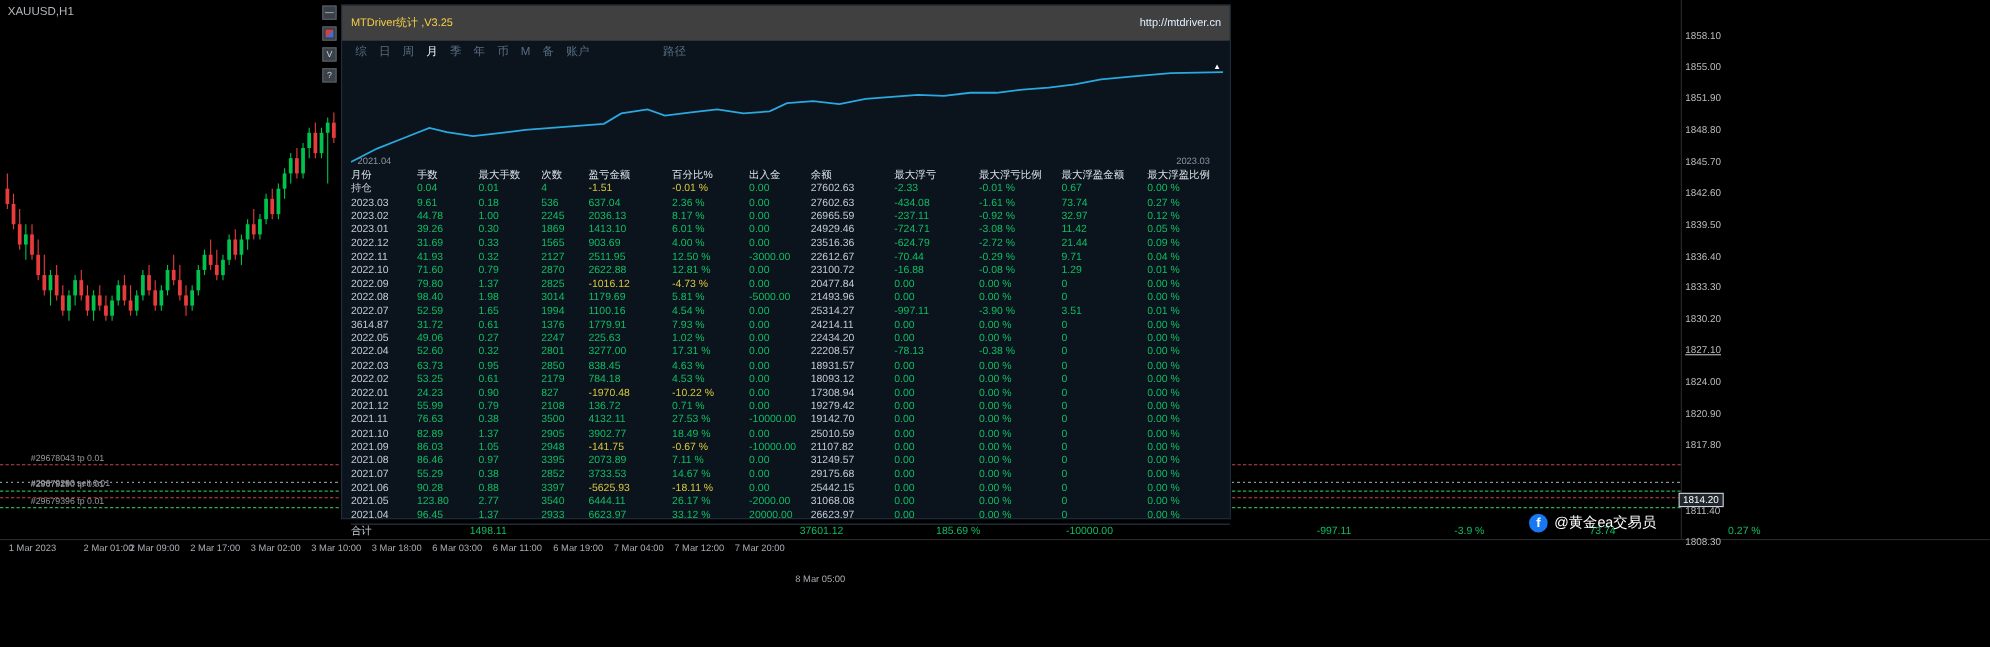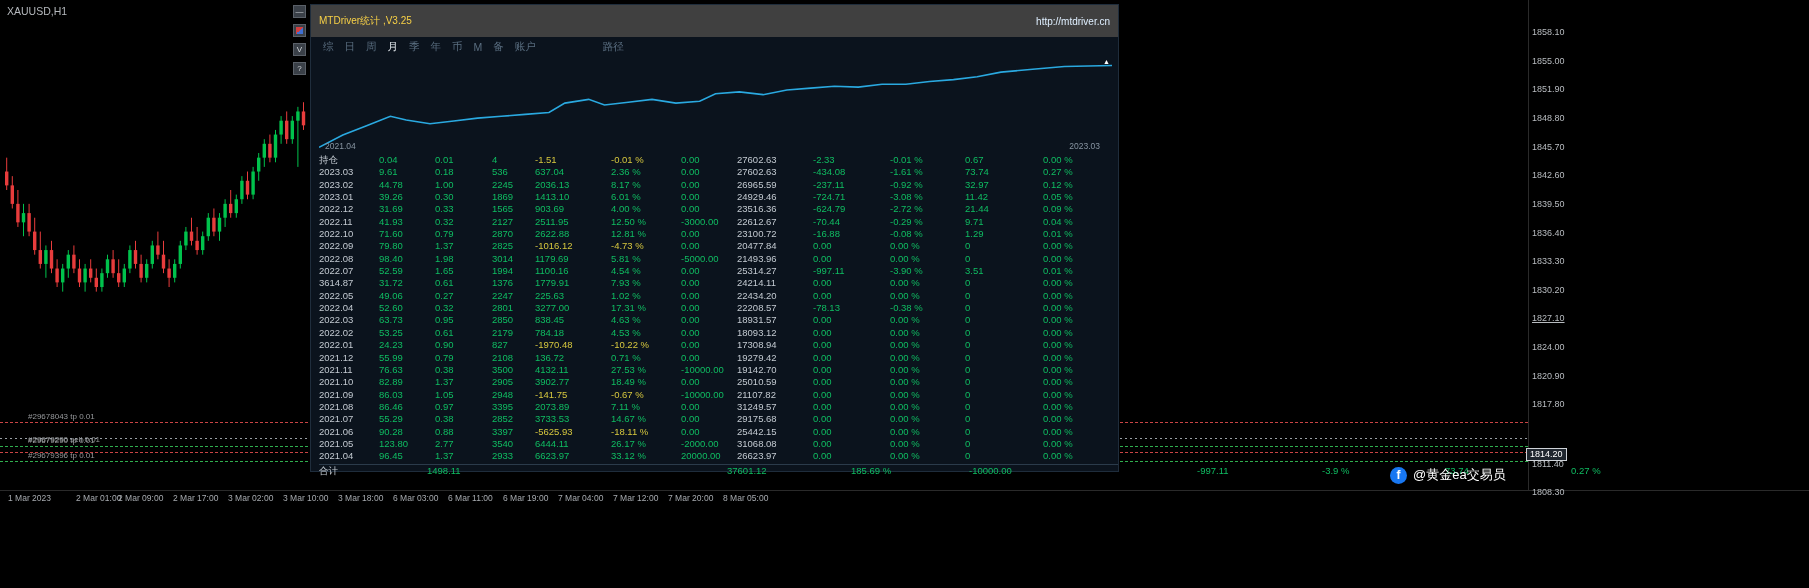--- a/index.html
+++ b/index.html
@@ -226,21 +226,21 @@
       <div class="tl" style="left: 173px;">2 Mar 17:00</div>
       <div class="tl" style="left: 228px;">3 Mar 02:00</div>
       <div class="tl" style="left: 283px;">3 Mar 10:00</div>
       <div class="tl" style="left: 338px;">3 Mar 18:00</div>
       <div class="tl" style="left: 393px;">6 Mar 03:00</div>
       <div class="tl" style="left: 448px;">6 Mar 11:00</div>
       <div class="tl" style="left: 503px;">6 Mar 19:00</div>
       <div class="tl" style="left: 558px;">7 Mar 04:00</div>
       <div class="tl" style="left: 613px;">7 Mar 12:00</div>
       <div class="tl" style="left: 668px;">7 Mar 20:00</div>
-      <div class="tl" style="left: 723px;">8 Mar 05:00</div>
+      <div class="tl" style="left: 723px; margin-top: 28px;">8 Mar 05:00</div>
     </div>
 
   <div class="ea-buttons" id="ea-buttons">
       <div class="ea-btn">—</div>
       <div class="ea-btn">
         <div class="ea-logo-inner"></div>
       </div>
       <div class="ea-btn">V</div>
       <div class="ea-btn">?</div>
     </div>
@@ -266,20 +266,34 @@
     <div class="equity-wrap">
       <svg id="equity-svg" viewBox="0 0 1000 100" preserveAspectRatio="none">
         <polyline id="equity-line" fill="none" stroke-width="1.6" vector-effect="non-scaling-stroke" stroke="#2aa9e0" points="0,95 30,82 60,72 90,62 110,66 140,70 170,67 200,64 230,62 260,60 290,57.99999999999999 310,48 340,44 360,50 390,47 420,44 450,48 480,46 500,38 530,36 560,39 590,34 620,32 650,30 680,31 710,28.000000000000004 740,28.000000000000004 770,25 800,23 830,20 860,15 900,12 940,9 1000,8"></polyline>
       </svg>
       <span class="eq-label eq-start">2021.04</span>
       <span class="eq-label eq-end">2023.03</span>
       <span class="corner-arrow">▲</span>
     </div>
     <div class="ptable" id="ptable">
         <div class="trow">
+          <div class="tcell c-hdr">月份</div>
+          <div class="tcell c-hdr">手数</div>
+          <div class="tcell c-hdr">最大手数</div>
+          <div class="tcell c-hdr">次数</div>
+          <div class="tcell c-hdr">盈亏金额</div>
+          <div class="tcell c-hdr">百分比%</div>
+          <div class="tcell c-hdr">出入金</div>
+          <div class="tcell c-hdr">余额</div>
+          <div class="tcell c-hdr">最大浮亏</div>
+          <div class="tcell c-hdr">最大浮亏比例</div>
+          <div class="tcell c-hdr">最大浮盈金额</div>
+          <div class="tcell c-hdr">最大浮盈比例</div>
+        </div>
+        <div class="trow">
           <div class="tcell c-lab">持仓</div>
           <div class="tcell c-pos">0.04</div>
           <div class="tcell c-pos">0.01</div>
           <div class="tcell c-pos">4</div>
           <div class="tcell c-neg">-1.51</div>
           <div class="tcell c-neg">-0.01 %</div>
           <div class="tcell c-pos">0.00</div>
           <div class="tcell c-bal">27602.63</div>
           <div class="tcell c-pos">-2.33</div>
           <div class="tcell c-pos">-0.01 %</div>

